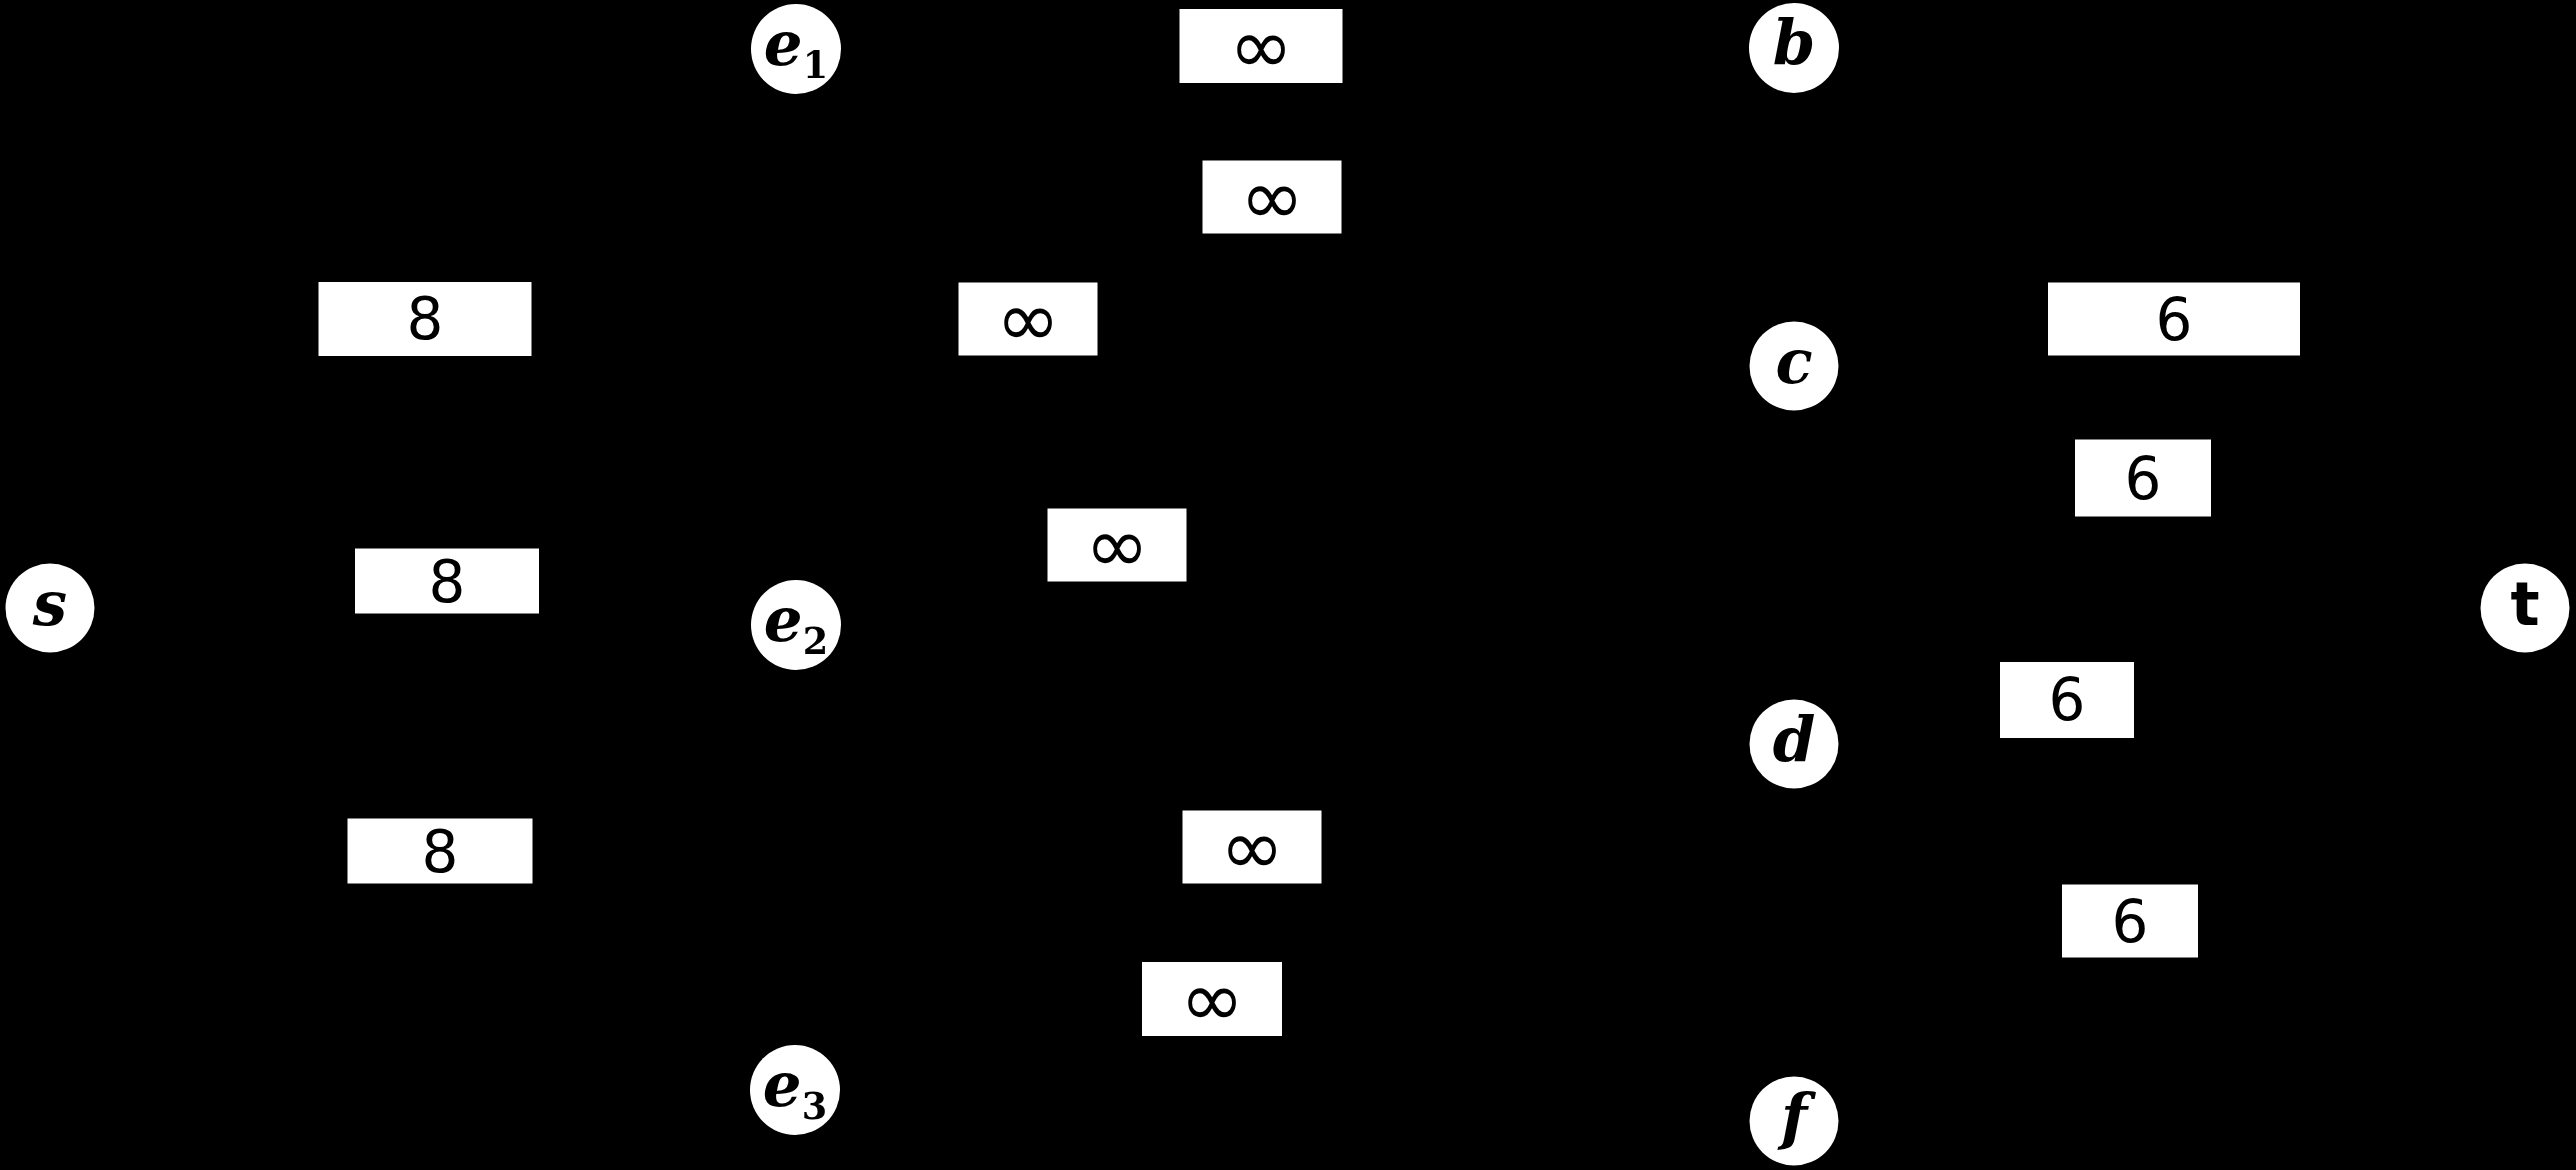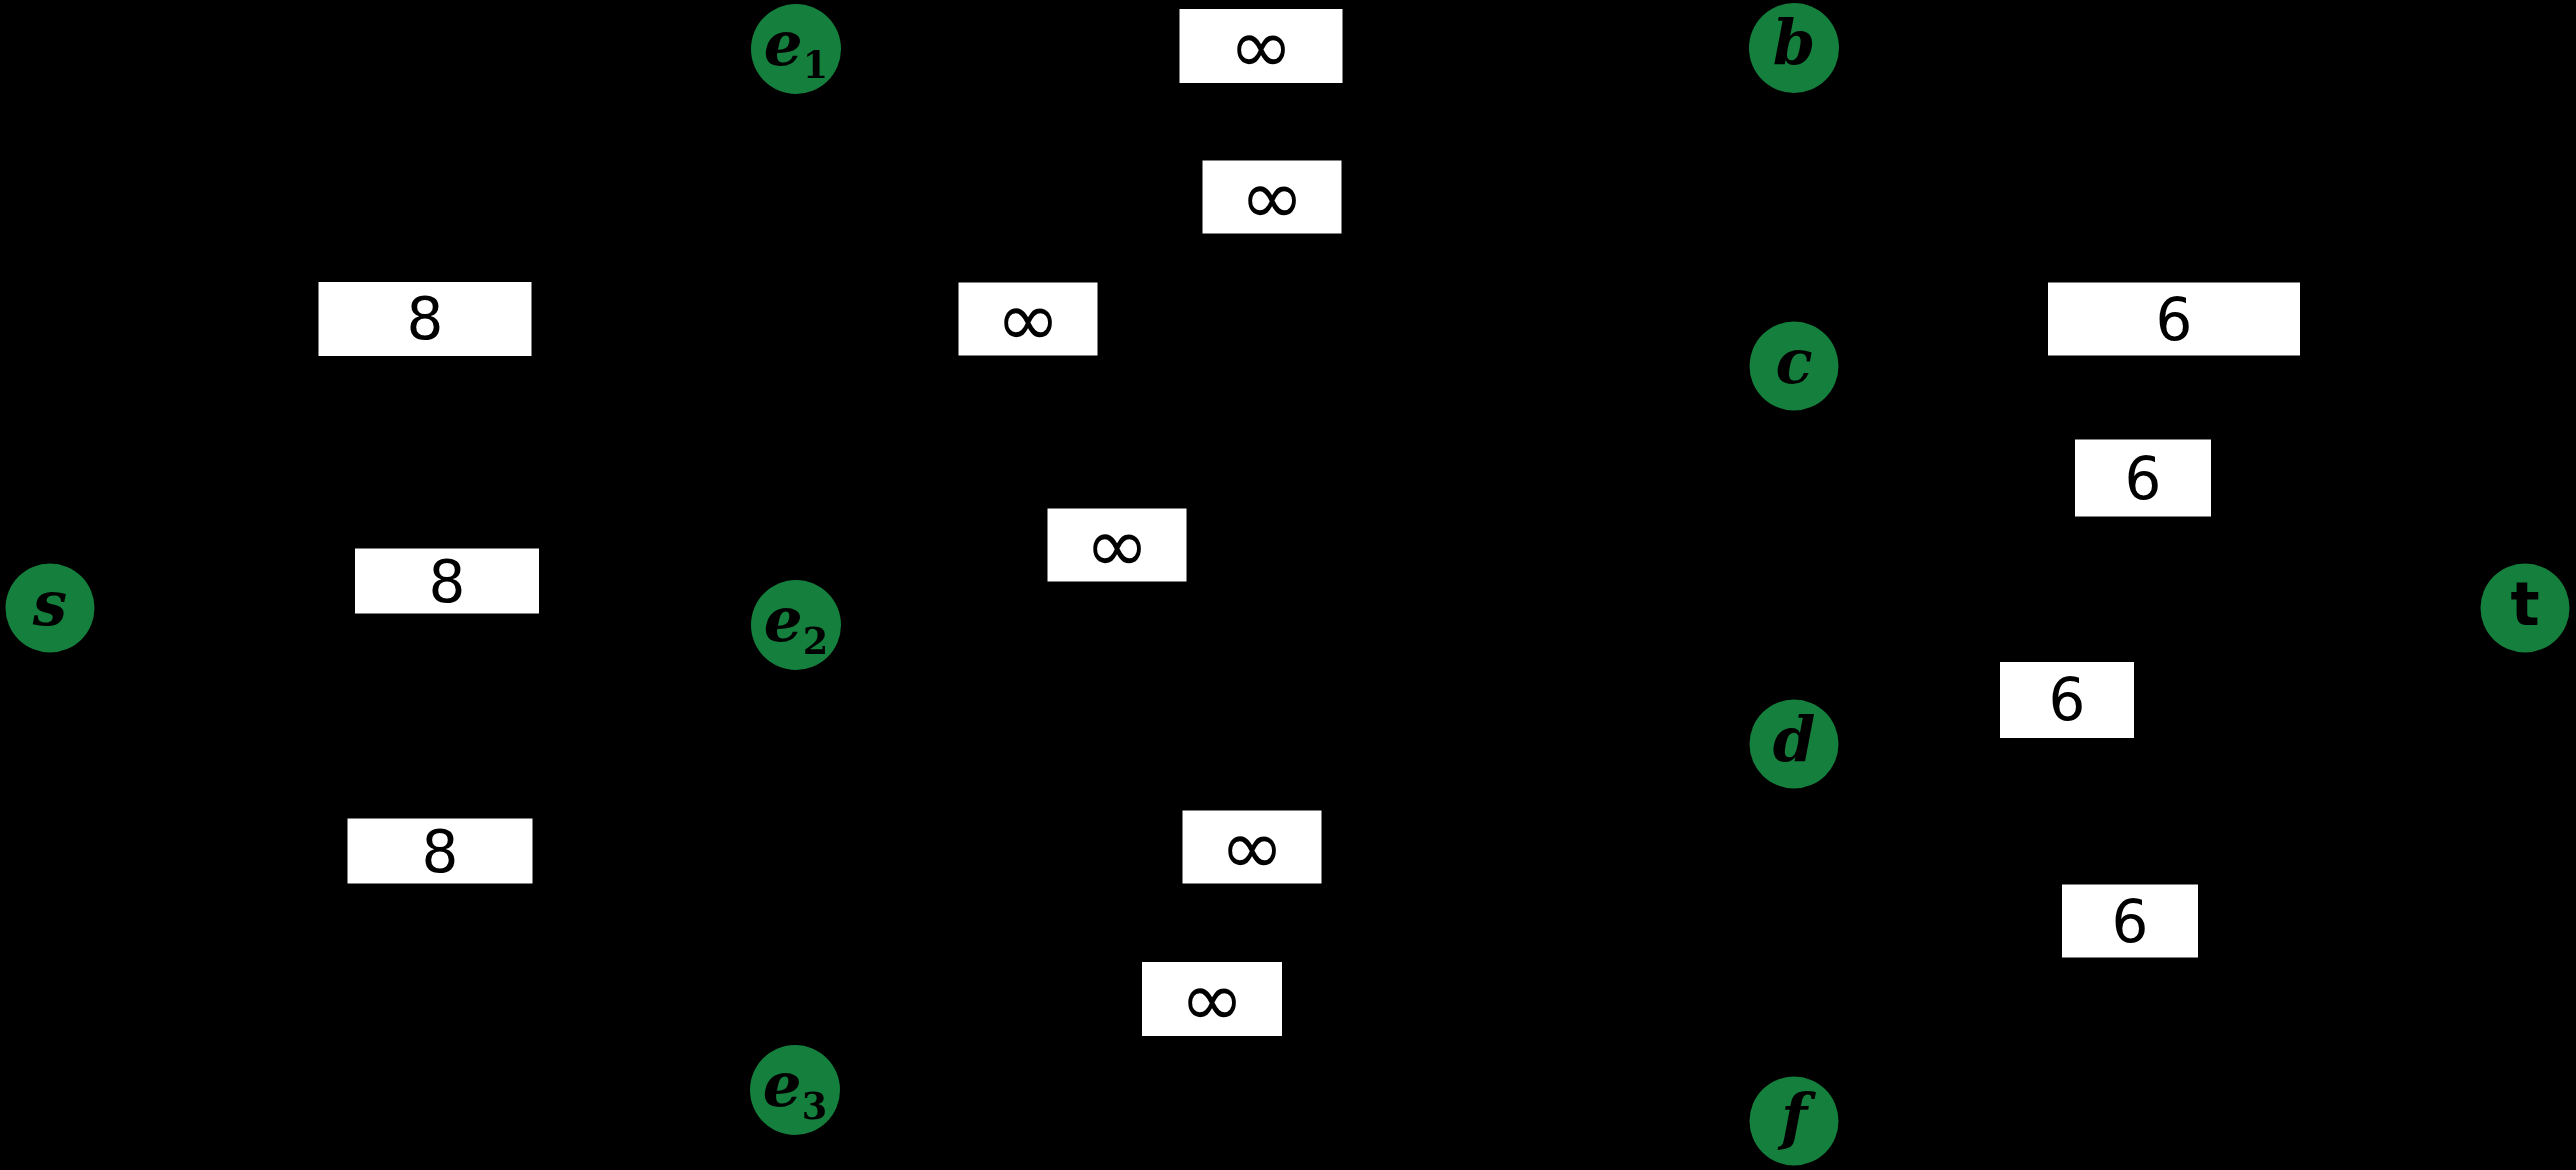--- a/index.html
+++ b/index.html
@@ -8,21 +8,21 @@
     background: #000000;
   }
   #canvas {
     position: relative;
     background: #000000;
     overflow: hidden;
   }
   .node {
     position: absolute;
     border-radius: 50%;
-    background: #15803d;
+    background: #ffffff;
     display: flex;
     align-items: center;
     justify-content: center;
     transform: translate(-50%, -50%);
   }
   .node-label {
     color: #000000;
     font-weight: bold;
     font-size: 61px;
     line-height: 1;

